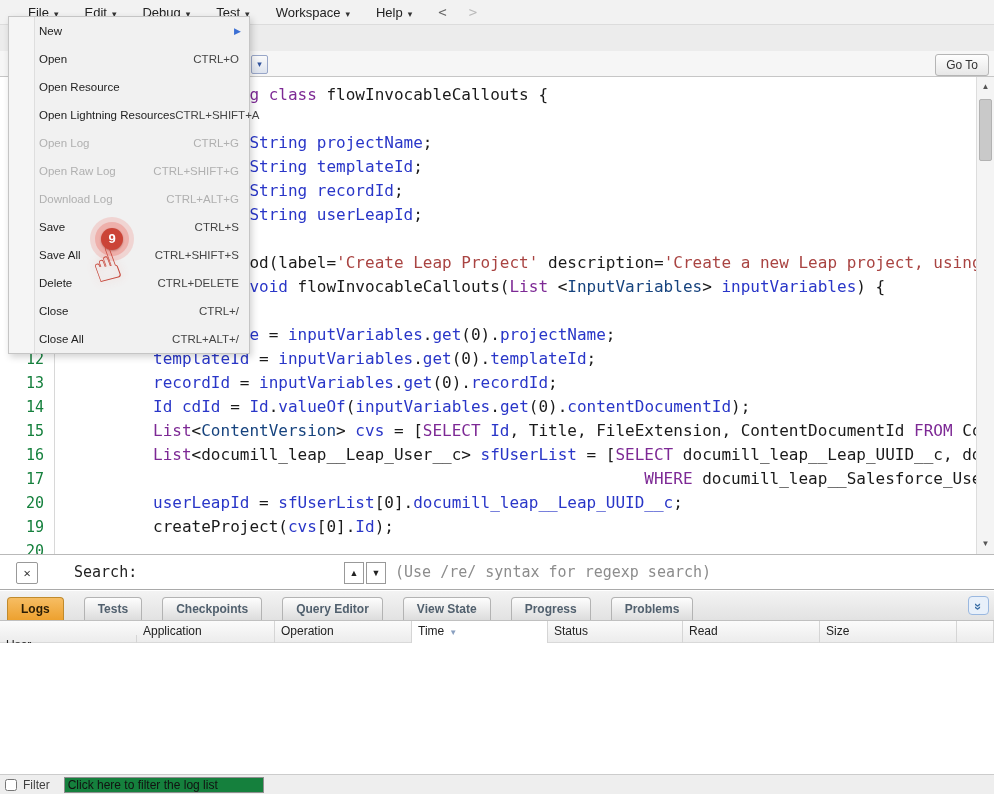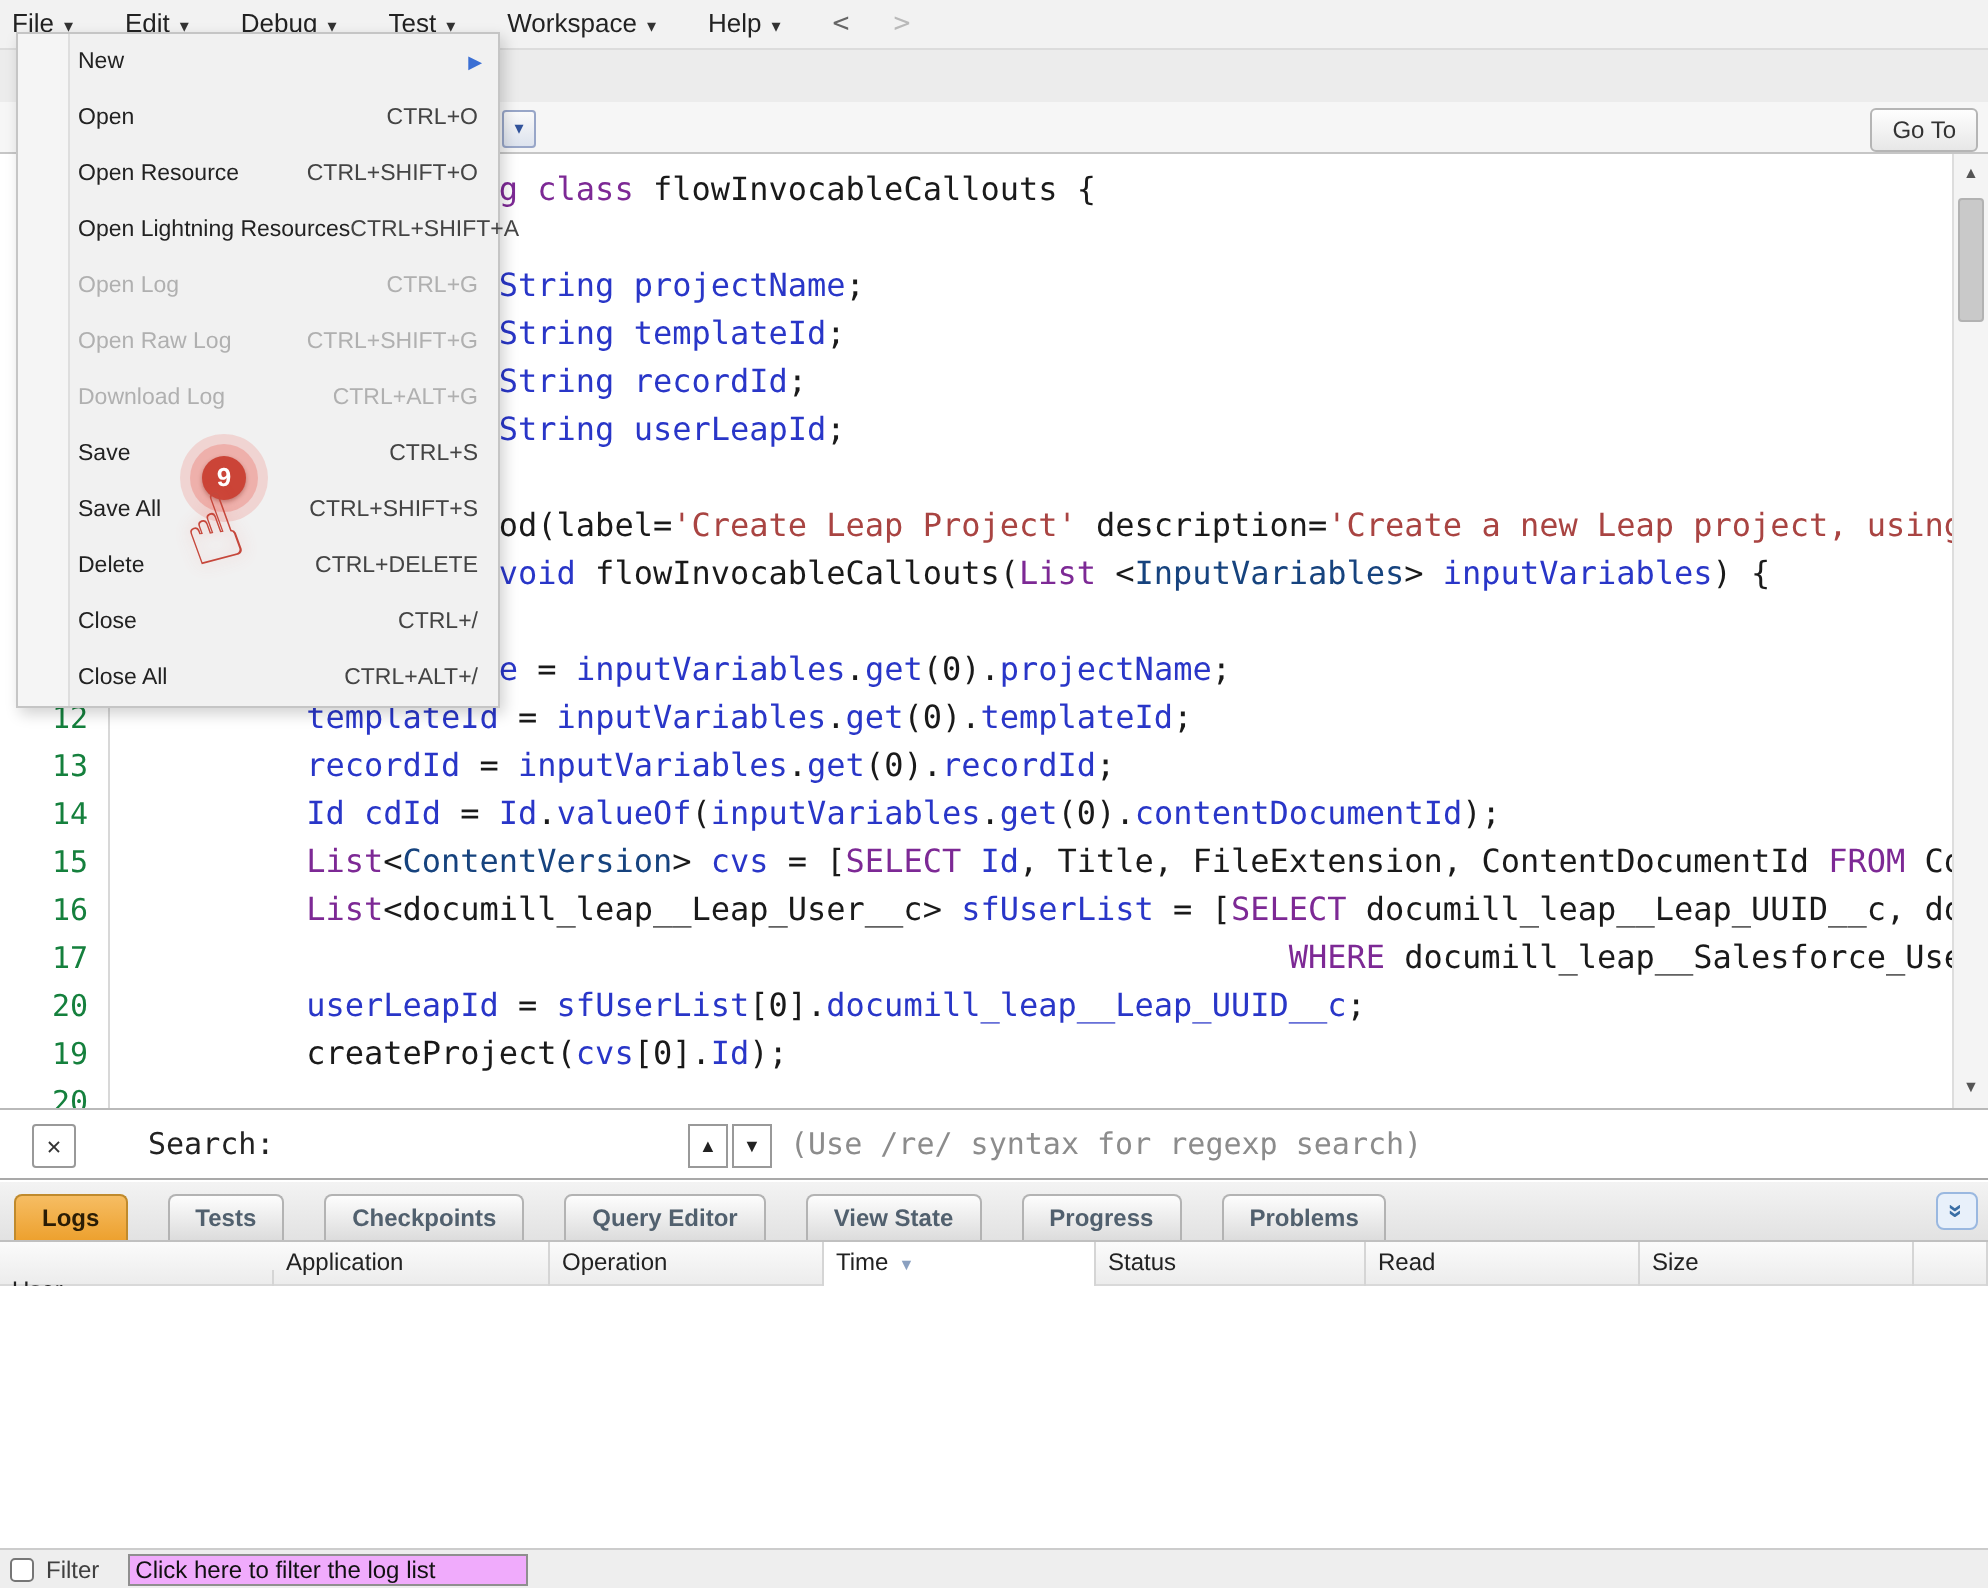--- a/index.html
+++ b/index.html
@@ -5,21 +5,21 @@
   * { margin:0; padding:0; box-sizing:border-box; }
   html,body { background:#fff; }
   #app {
     position:relative; width:994px; height:794px; overflow:hidden;
     font-family:"Liberation Sans", sans-serif; background:#fff;
   }
   
   .menubar {
     position:absolute; left:0; top:0; width:994px; height:25px;
     background:#f2f2f2; border-bottom:1px solid #dcdcdc;
-    display:flex; align-items:center; padding-left:6px;
+    display:flex; align-items:center; padding-left:28px;
   }
   .mb-item { font-size:13px; color:#222; margin-right:26px; cursor:default; white-space:nowrap; }
   .mb-item .caret { font-size:9px; color:#333; margin-left:5px; }
   .mb-nav { font-size:14px; margin-right:22px; font-family:"DejaVu Sans Mono", monospace; }
   .mb-back { color:#666; } .mb-fwd { color:#b9b9b9; }
   
   .toolstrip {
     position:absolute; left:0; top:25px; width:994px; height:52px;
     background:linear-gradient(#ececec 0 26px, #f6f6f6 26px); border-bottom:1px solid #c6c6c6;
   }
@@ -107,21 +107,21 @@
   .col.sorted { background:#fff; }
   .sort-arrow { font-size:8px; color:#8aa0c0; margin-left:5px; }
   .logbody { position:absolute; left:0; top:643px; width:994px; height:131px; background:#fff; }
   
   .filterbar {
     position:absolute; left:0; top:774px; width:994px; height:20px;
     background:#eeeeee; border-top:1px solid #cccccc; display:flex; align-items:center;
   }
   .filterbar input[type=checkbox] { width:12px; height:12px; margin:0 6px 0 5px; }
   .filter-label { font-size:12px; color:#404040; margin-right:14px; }
-  .filter-input { width:200px; height:16px; border:1px solid #8f8f8f; font-size:12px; color:#111; padding:0 3px; background:#f0abfc; }
+  .filter-input { width:200px; height:16px; border:1px solid #8f8f8f; font-size:12px; color:#111; padding:0 3px; background:#15803d; }
   .filter-input::placeholder { color:#111; opacity:1; }
   
   .filemenu {
     position:absolute; left:8px; top:16px; width:242px; z-index:40;
     background:#f1f1f1; border:1px solid #c5c5c5; box-shadow:2px 3px 7px rgba(0,0,0,0.18);
   }
   .filemenu .icon-gutter { position:absolute; left:0; top:0; width:26px; height:100%; background:#f5f5f5; border-right:1px solid #dedede; }
   .menu-item {
     position:relative; height:28px; line-height:28px; padding-left:30px; padding-right:10px;
     font-size:11.5px; color:#222; display:flex; cursor:pointer; white-space:nowrap;
@@ -259,21 +259,20 @@
         <span class="mi-label">New</span>
         <span class="mi-shortcut"></span>
         <span class="submenu-arrow">▶</span>
       </div>
       <div class="menu-item">
         <span class="mi-label">Open</span>
         <span class="mi-shortcut">CTRL+O</span>
       </div>
       <div class="menu-item">
         <span class="mi-label">Open Resource</span>
-        <span class="mi-shortcut">CTRL+SHIFT+O</span>
       </div>
       <div class="menu-item">
         <span class="mi-label">Open Lightning Resources</span>
         <span class="mi-shortcut">CTRL+SHIFT+A</span>
       </div>
       <div class="menu-item disabled">
         <span class="mi-label">Open Log</span>
         <span class="mi-shortcut">CTRL+G</span>
       </div>
       <div class="menu-item disabled">

